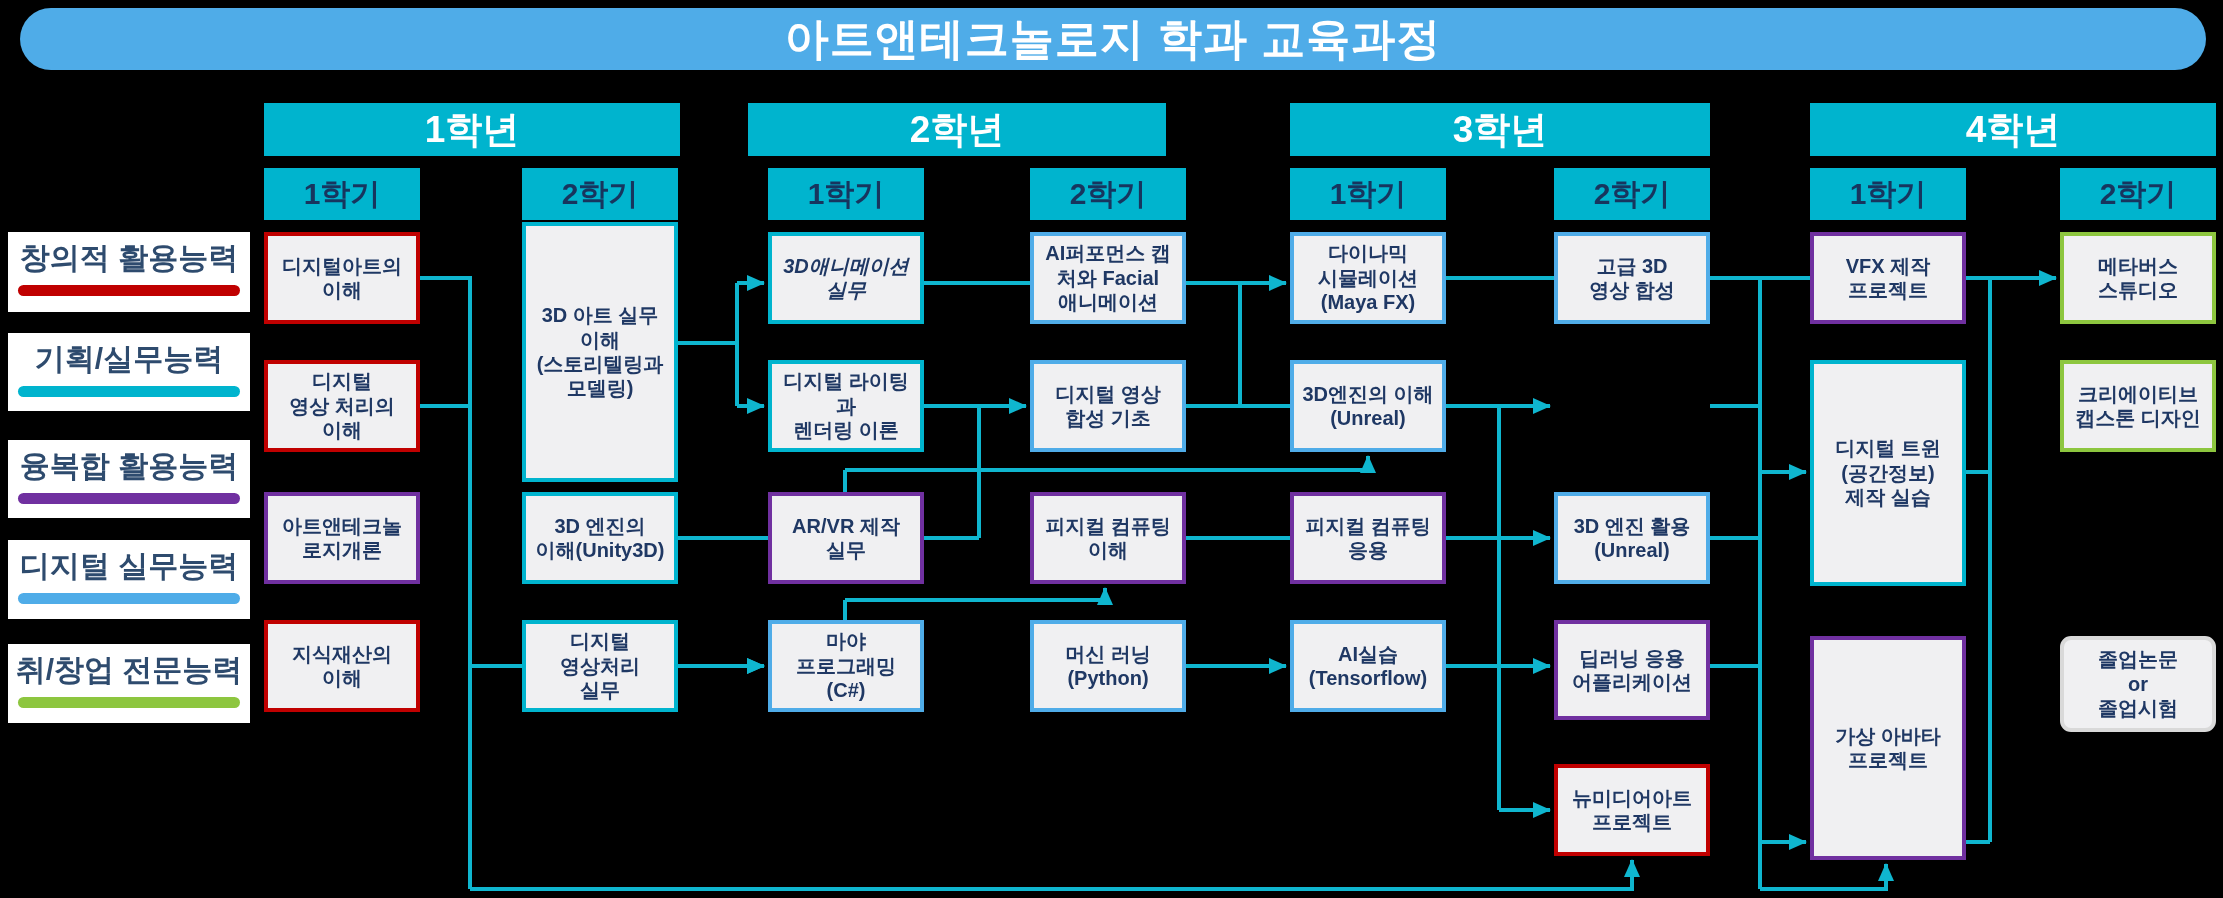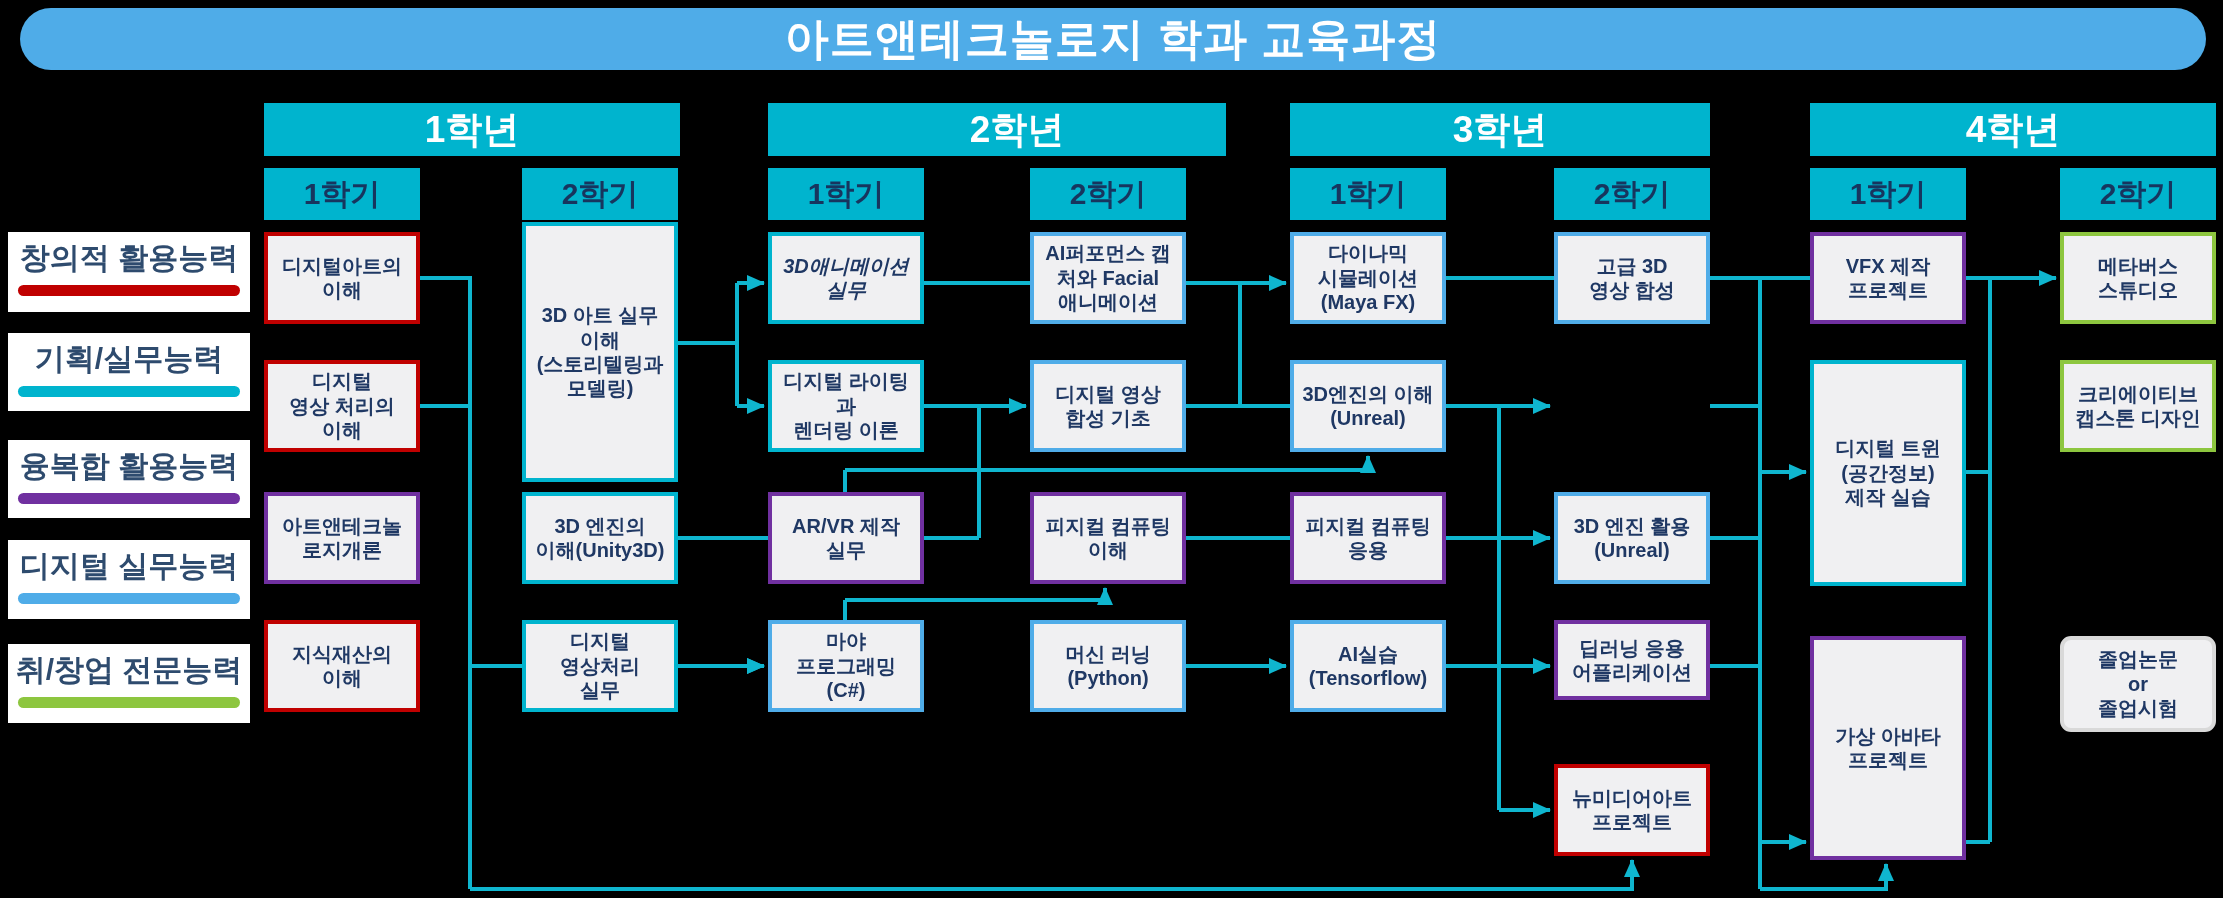--- a/index.html
+++ b/index.html
@@ -77,21 +77,21 @@
     </g>
   </svg>
 
   <div class="titlebar">
     <span>아트앤테크놀로지 학과 교육과정</span>
   </div>
 
   <div class="year" style="left:264px;width:416px;">
       <span>1학년</span>
     </div>
-  <div class="year" style="left:768px;width:418px;padding-left:40px;">
+  <div class="year" style="left:748px;width:418px;">
       <span>2학년</span>
     </div>
   <div class="year" style="left:1290px;width:420px;">
       <span>3학년</span>
     </div>
   <div class="year" style="left:1810px;width:406px;">
       <span>4학년</span>
     </div>
 
   <div class="sem" style="left:264px;width:156px;">
@@ -230,21 +230,21 @@
     </div>
 
   <div class="box b-blue" style="left:1554px;top:232px;height:92px;">
       <span>고급 3D
 영상 합성</span>
     </div>
   <div class="box b-blue" style="left:1554px;top:492px;height:92px;">
       <span>3D 엔진 활용
 (Unreal)</span>
     </div>
-  <div class="box b-purple" style="left:1554px;top:620px;height:80px;align-items:center;">
+  <div class="box b-purple" style="left:1554px;top:620px;height:100px;align-items:center;">
       <span>딥러닝 응용
 어플리케이션</span>
     </div>
   <div class="box b-red" style="left:1554px;top:764px;height:92px;">
       <span>뉴미디어아트
 프로젝트</span>
     </div>
 
   <div class="box b-purple" style="left:1810px;top:232px;height:92px;">
       <span>VFX 제작

